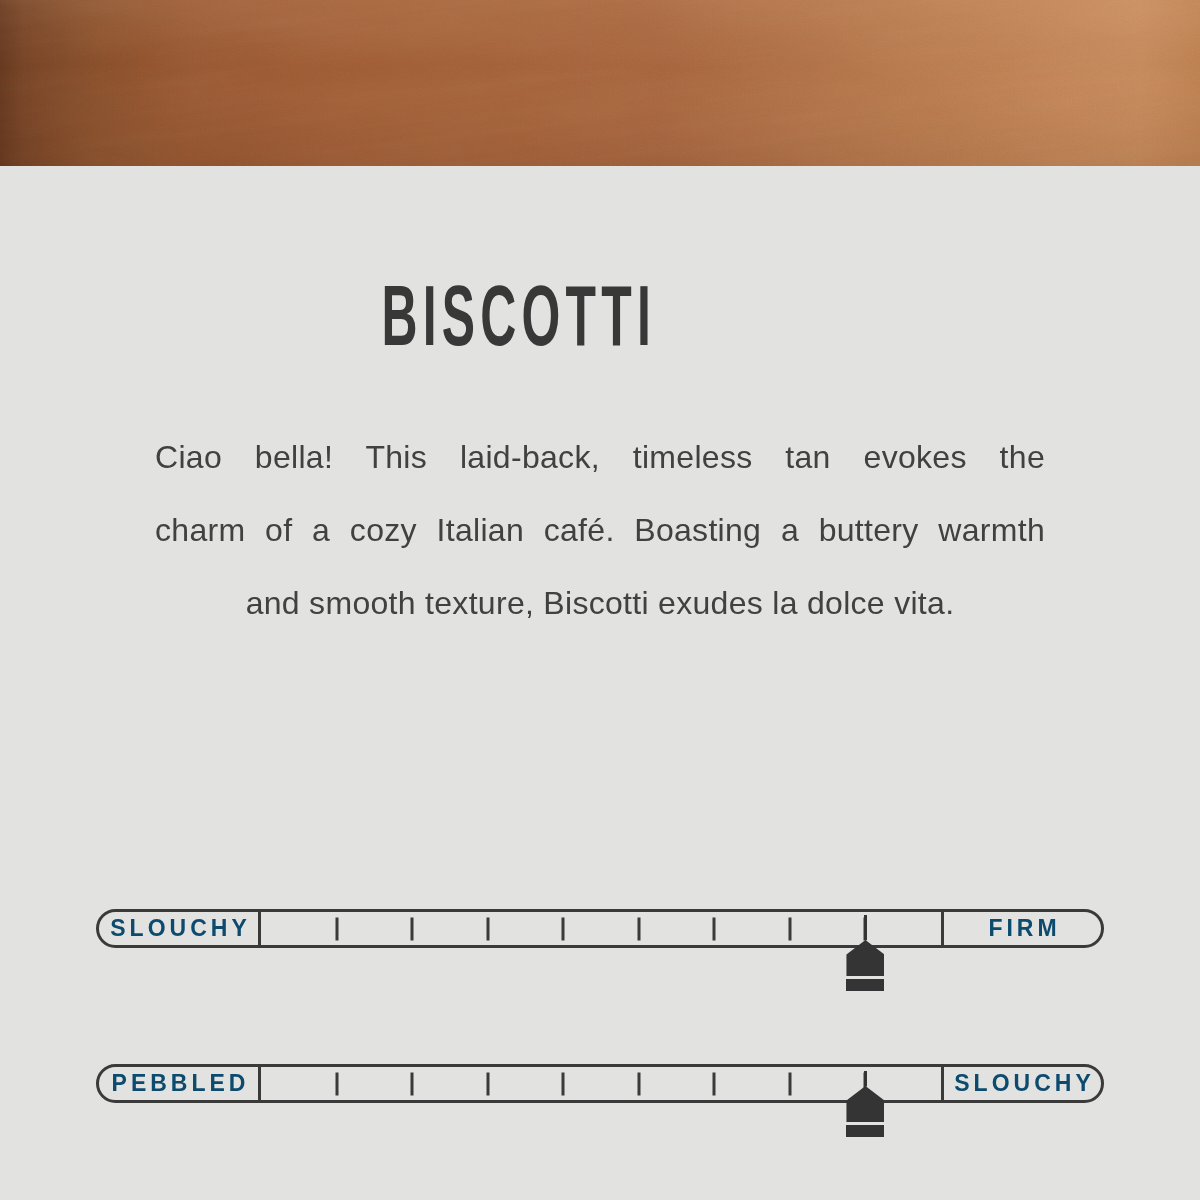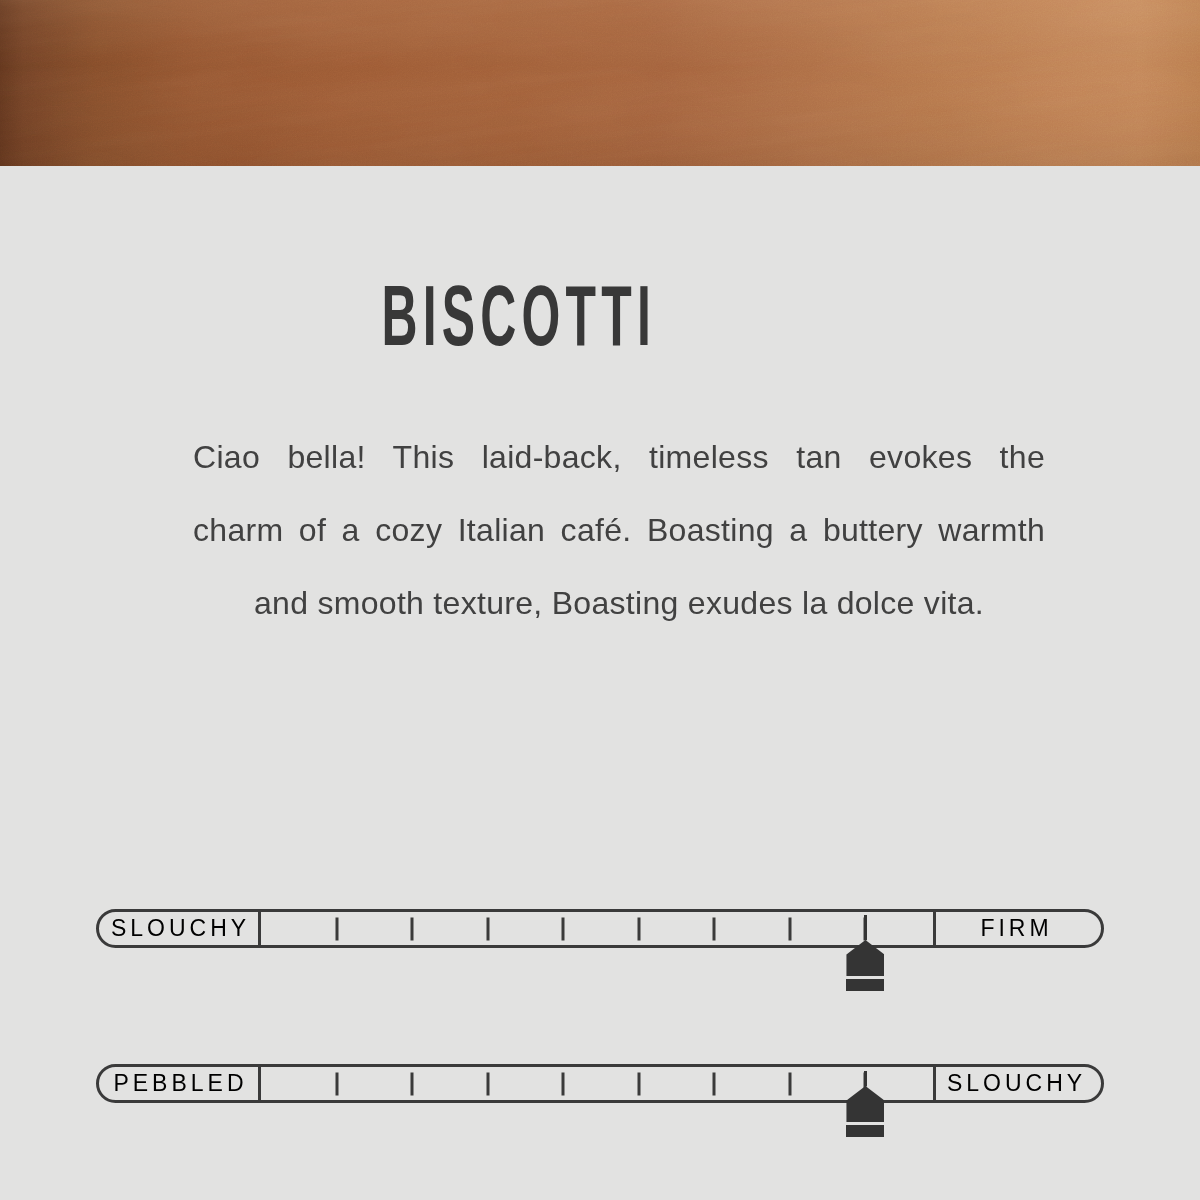--- a/index.html
+++ b/index.html
@@ -31,42 +31,42 @@
     transform:scaleX(0.58);
     transform-origin:50% 50%;
     white-space:nowrap;
   }
 
   
   .desc{
     position:absolute;top:421px;left:155px;width:890px;
     color:#414141;font-size:32px;line-height:73px;letter-spacing:0.3px;
   }
-  .desc .line{height:73px;margin-left:38px;}
+  .desc .line{height:73px;}
   .desc .line.just{text-align:justify;text-align-last:justify;text-justify:inter-word;}
   .desc .line.center{text-align:center;}
 
   
   .slider{
     position:absolute;left:96px;width:1008px;height:39px;
     box-sizing:border-box;
     border:3px solid #3a3a3a;border-radius:20px;
     background:transparent;
   }
   .slider--firmness{top:909px;}
   .slider--texture{top:1028px;margin-top:36px;}
 
   .end-label{
     position:absolute;top:0;bottom:0;
     display:flex;align-items:center;justify-content:center;
-    color:#000000;font-weight:400;font-size:23px;letter-spacing:4px;
+    color:#0c4a6e;font-weight:700;font-size:23px;letter-spacing:4px;
     white-space:nowrap;
   }
   .end-label.left{left:0;width:159px;border-right:3px solid #3a3a3a;}
-  .end-label.right{right:8px;width:157px;border-left:3px solid #3a3a3a;}
+  .end-label.right{right:0;width:157px;border-left:3px solid #3a3a3a;}
   .end-label span{padding-left:4px;} 
 
   .tick-region{
     position:absolute;top:0;bottom:0;left:162px;right:160px;
   }
   .tick{
     position:absolute;top:50%;width:3px;height:23px;
     background:#3a3a3a;transform:translate(-50%,-50%);
   }
 
@@ -137,21 +137,21 @@
     </svg>
   </div>
 
   <div class="title-wrap">
     <div class="title">BISCOTTI</div>
   </div>
 
   <div class="desc">
     <div class="line just">Ciao bella! This laid-back, timeless tan evokes the</div>
     <div class="line just">charm of a cozy Italian café. Boasting a buttery warmth</div>
-    <div class="line center">and smooth texture, Boasting exudes la dolce vita.</div>
+    <div class="line center">and smooth texture, Biscotti exudes la dolce vita.</div>
   </div>
 
   <div class="slider slider--firmness">
     <div class="end-label left">
       <span>SLOUCHY</span>
     </div>
     <div class="end-label right">
       <span>FIRM</span>
     </div>
     <div class="tick-region">

